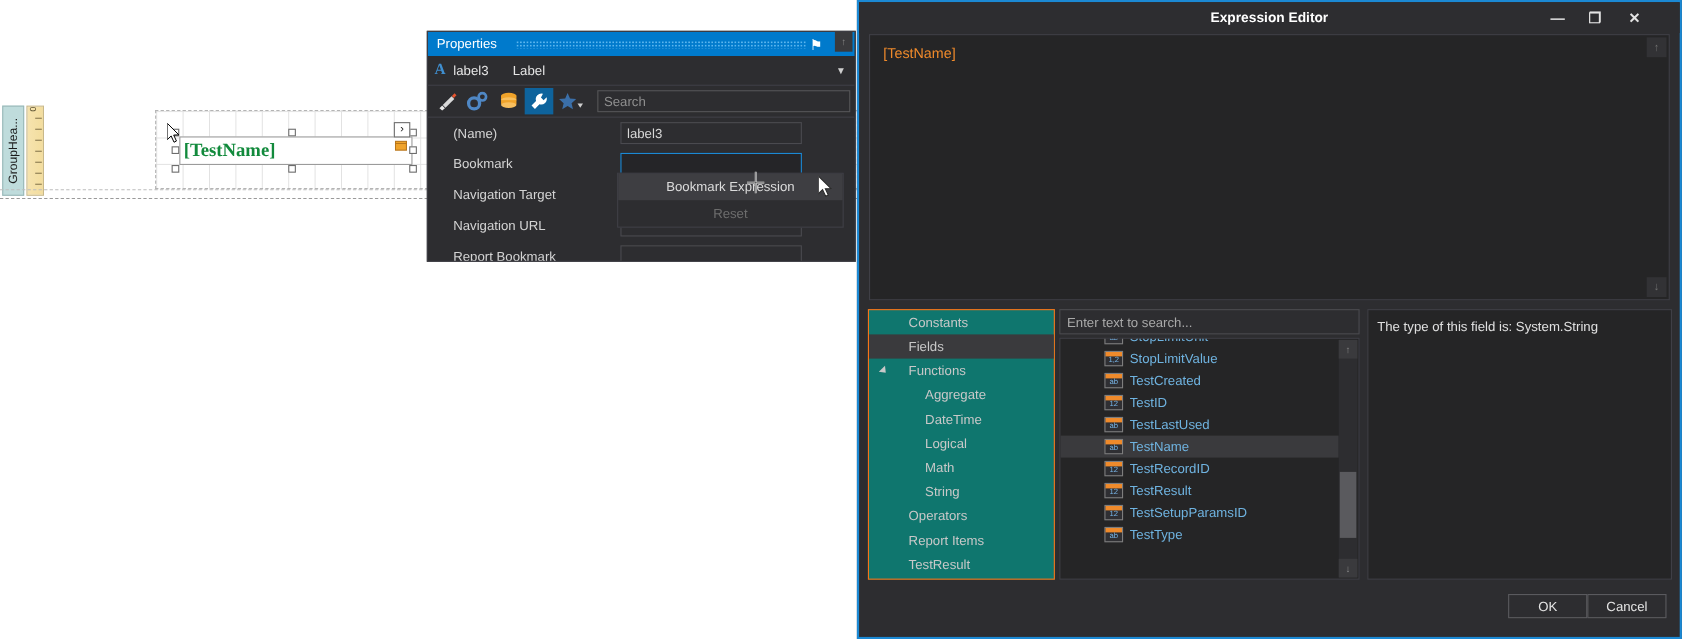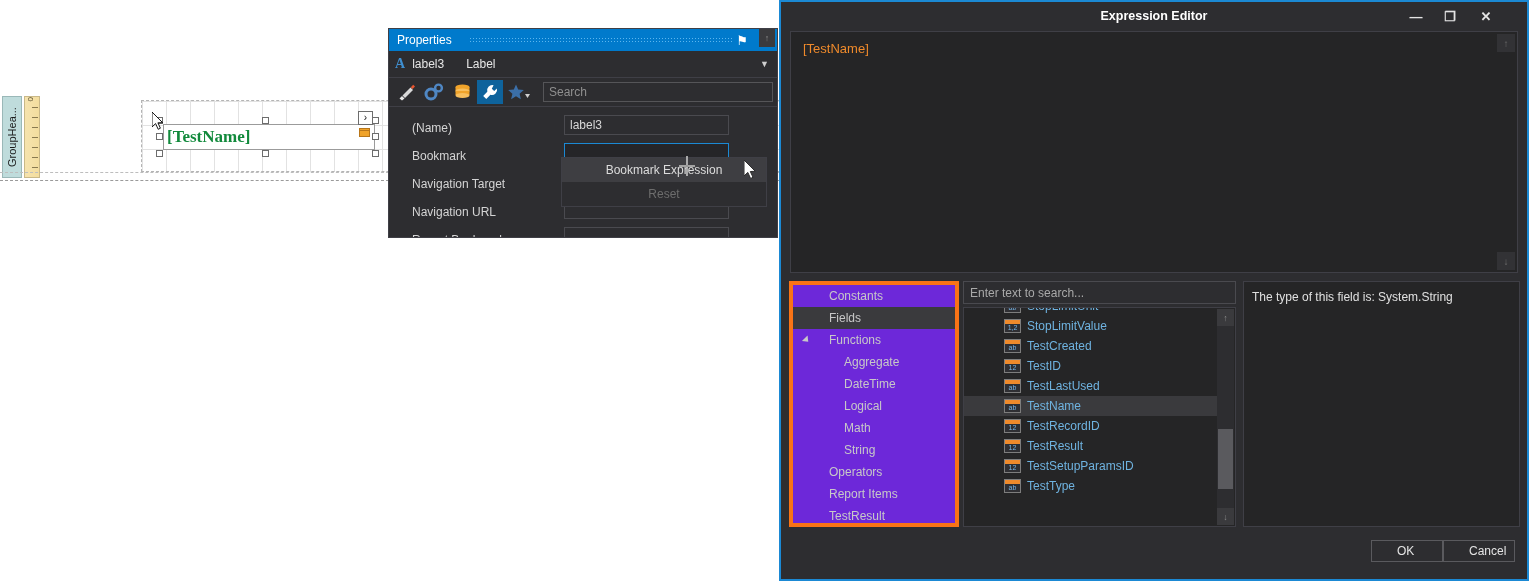--- a/index.html
+++ b/index.html
@@ -112,21 +112,21 @@
   .tbtn{width:26px;height:24px;display:flex;align-items:center;justify-content:center;
      margin-right:2px;box-sizing:border-box;}
   .tbtn.sel{background:#0e639c;}
   #props-search{
     flex:1;height:20px;margin-left:10px;background:#2d2d30;border:1px solid #555558;
     color:#ef4444;font-size:12px;padding:0 5px;box-sizing:border-box;outline:none;
     font-family:"Liberation Sans",sans-serif;
   }
   #props-search::placeholder{color:#8f8f8f;}
   #props-grid{position:relative;height:auto;}
-  .prow{height:28px;display:flex;align-items:flex-end;position:relative;}
+  .prow{height:28px;display:flex;align-items:center;position:relative;}
   .pname{width:175px;padding-left:23px;color:#d4d4d4;font-size:12px;box-sizing:border-box;}
   .pval{
     width:165px;height:20px;background:#2d2d30;border:1px solid #4a4a4f;
     color:#d8d8d8;font-size:12px;line-height:18px;padding:0 5px;box-sizing:border-box;
     position:relative;
   }
   .pval.active{border:1px solid #1b89d4;background:#252528;}
   #props-scrollup{
     position:absolute;right:2px;top:0px;width:16px;height:18px;background:#3a3a3d;
     display:flex;align-items:center;justify-content:center;color:#8a8a8a;font-size:9px;
@@ -160,21 +160,21 @@
   #expr-text .code{
     position:absolute;left:12px;top:9px;color:#ef8a2b;font-size:13px;
     font-family:"Liberation Sans",sans-serif;
   }
   .mini-scroll{
     position:absolute;right:2px;width:18px;height:18px;background:#323235;
     display:flex;align-items:center;justify-content:center;color:#6f6f6f;font-size:10px;
   }
   #cat-panel{
     position:absolute;left:789px;top:281px;width:170px;height:246px;
-    background:#6d28d9;border:4px solid #f97316;box-sizing:border-box;
+    background:#0f766e;border:1px solid #f97316;box-sizing:border-box;
   }
   .cat{height:22px;display:flex;align-items:center;color:#c8c8c8;font-size:12px;
     padding-left:36px;position:relative;}
   .cat.sel{background:#3a3a3d;}
   .cat.sub{padding-left:51px;}
   .cat .tri{position:absolute;left:11px;top:7px;width:0;height:0;
     border-left:5px solid #c8c8c8;border-top:4px solid transparent;
     border-bottom:4px solid transparent;transform:rotate(45deg);}
   #search-fields{
     position:absolute;left:963px;top:281px;width:273px;height:23px;
@@ -203,23 +203,22 @@
     display:flex;align-items:center;justify-content:center;color:#8a8a8a;font-size:9px;}
   #fields-scroll .thumb{position:absolute;left:1px;width:15px;background:#5a5a5e;}
   #type-panel{
     position:absolute;left:1243px;top:281px;width:277px;height:246px;
     background:#252526;border:1px solid #3f3f46;box-sizing:border-box;
     color:#e0e0e0;font-size:12px;padding:8px 8px;
   }
   .dlg-btn{
     position:absolute;top:540px;width:72px;height:22px;background:#2d2d30;
     border:1px solid #5a5a5e;box-sizing:border-box;color:#e4e4e4;font-size:12px;
-    display:flex;align-items:center;
+    display:flex;align-items:center;justify-content:center;
     font-family:"Liberation Sans",sans-serif;
-    padding-left:25px;
   }
 </style>
 </head>
 <body>
 
 <div id="designer">
 
   <div class="band-label">
     <span>GroupHea...</span>
   </div>

